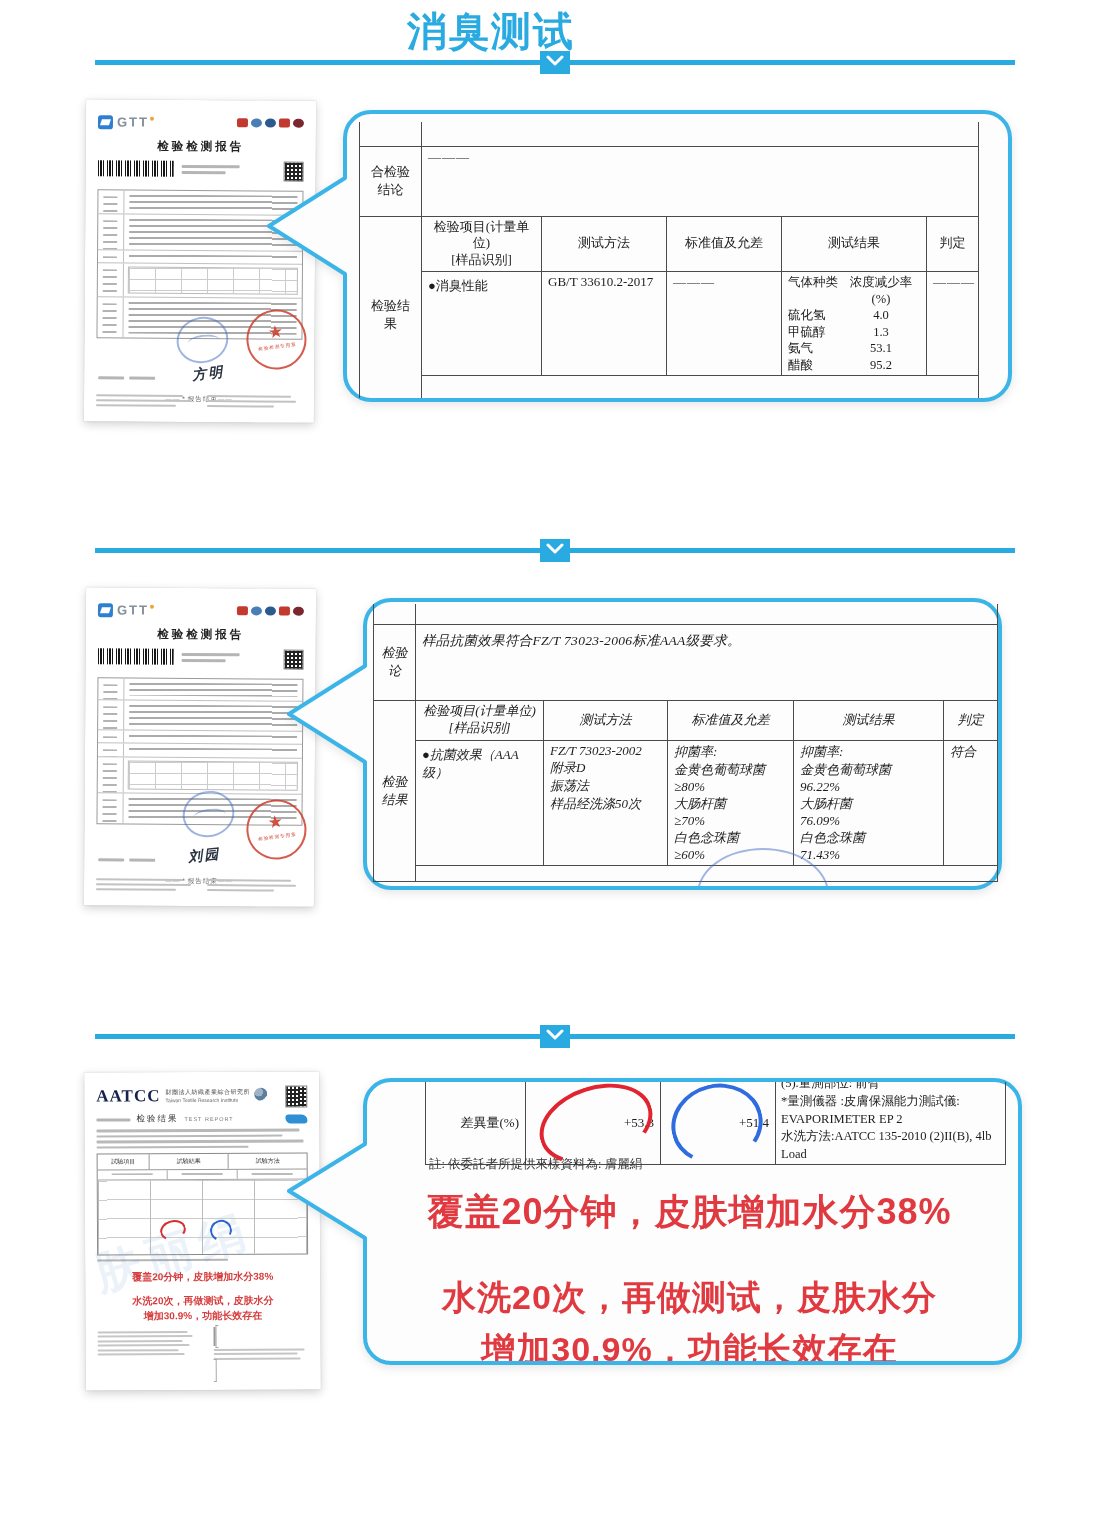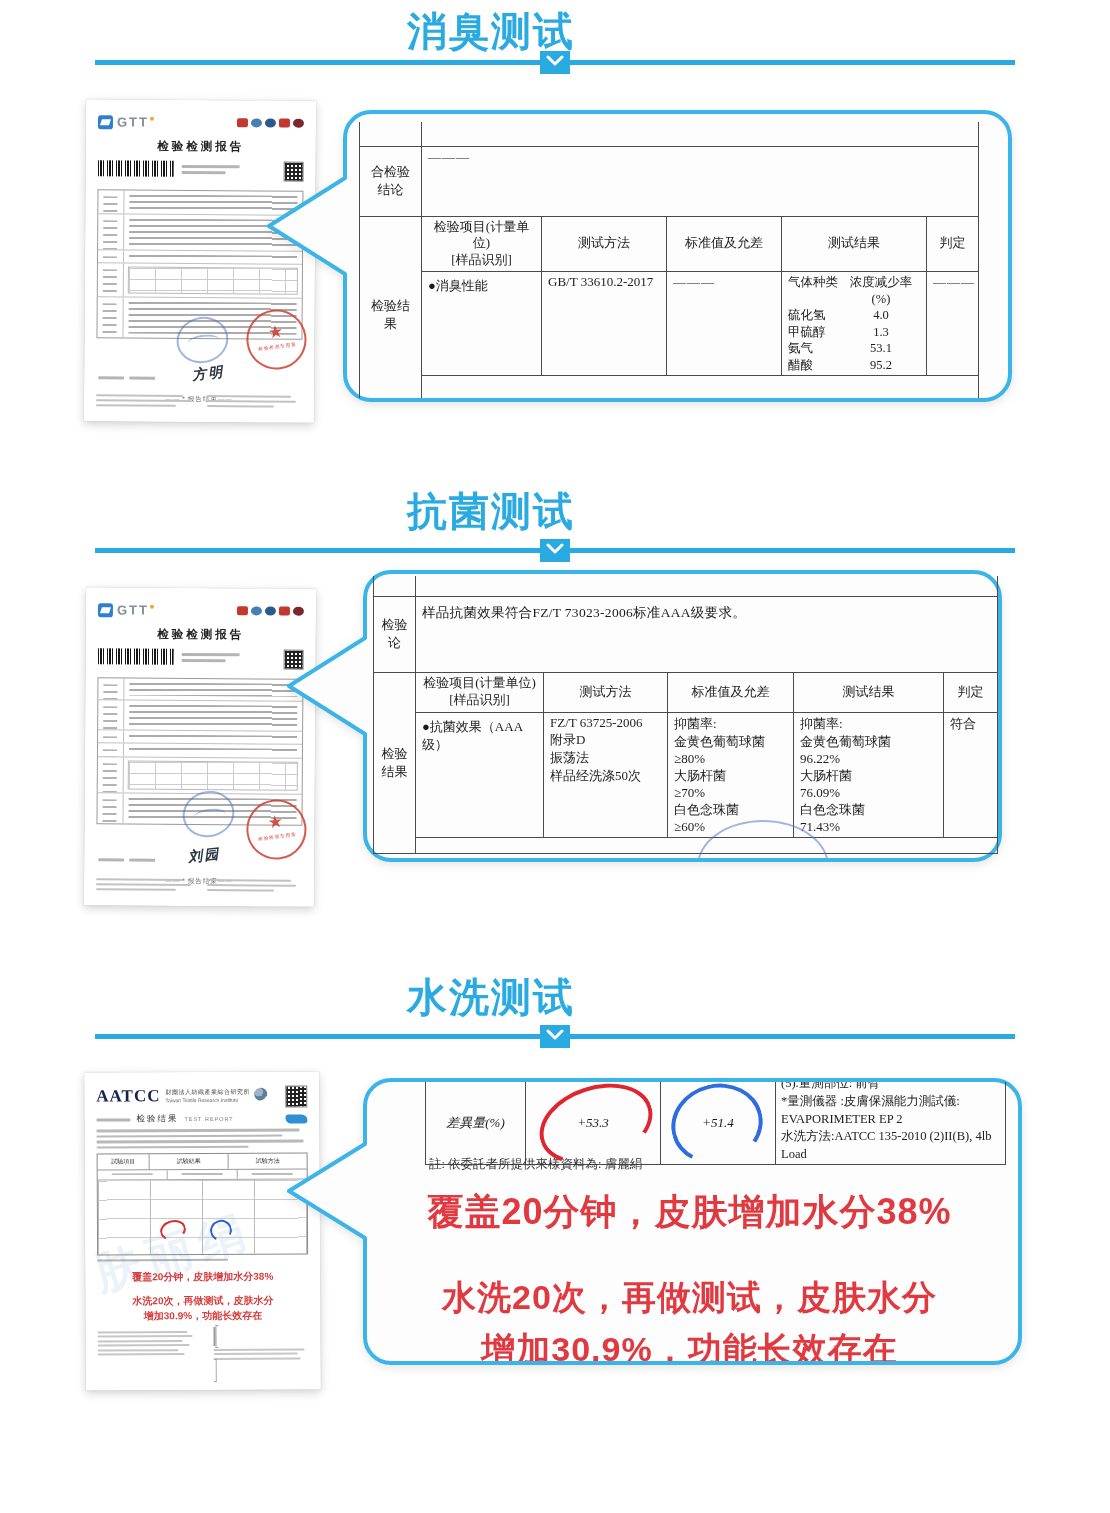--- a/index.html
+++ b/index.html
@@ -129,21 +129,21 @@
   .gas-row .gval { width:84px; text-align:center; }
   .gas-head { display:flex; }
   .gas-head .gname { width:58px; }
   .gas-head .gval { width:84px; text-align:center; }
 
   .blue-arc { position:absolute; width:132px; height:92px; border:2px solid rgba(70,110,200,.5);
     border-radius:50%; background:transparent; }
 
   
   .frag td { border-top:none; vertical-align:middle; }
-  .frag .center { text-align:center; position:relative; overflow:visible;font-style:italic; }
+  .frag .center { text-align:right; position:relative; overflow:visible; }
   .hand-oval { position:absolute; border-radius:50%; border-style:solid; background:transparent; z-index:2; pointer-events:none; }
   .hand-oval.red { width:116px; height:76px; border-width:4px; border-color:#e02530;
     border-bottom-color:transparent; left:12px; top:4px; transform:rotate(-18deg); }
   .hand-oval.blue { width:92px; height:80px; border-width:4px; border-color:#2f6ce0;
     border-bottom-color:transparent; left:10px; top:2px; transform:rotate(-14deg); }
   .methods { vertical-align:top; overflow:hidden; padding:0 5px !important; }
   .methods .inner { margin-top:-7px; font-size:12.5px; line-height:1.42; }
   .wash-note { position:absolute; font-family:"Liberation Serif", serif; font-size:12.5px; color:#333; }
   .wash-red { position:absolute; text-align:center; color:#e03a40; font-weight:bold;
     font-family:"Liberation Sans", sans-serif; letter-spacing:1px; }
@@ -300,21 +300,20 @@
           <td class="top dash">———</td>
         </tr>
         <tr style="height:38px">
               <td colspan="5"></td>
             </tr>
       </tbody>
         </table>
     </div>
   </div>
 
-  <div class="sec-title" style="top:484px;">抗菌测试</div>
   <div class="divider" style="top:548px;">
     <span class="chev-box">
       <svg width="20" height="12" viewBox="0 0 20 12">
           <polyline points="3,2 10,9 17,2" fill="none" stroke="#ffffff" stroke-width="3" stroke-linecap="round" stroke-linejoin="round"></polyline>
         </svg>
     </span>
   </div>
 
   <div class="cert" style="left:85px; top:588px; width:230px; height:318px;">
     <div class="cert-head">
@@ -384,21 +383,21 @@
           <i class="mb" style="width:84%"></i>
         </span>
       <span class="col">
           <i class="mb" style="width:88%"></i>
           <i class="mb" style="width:94%"></i>
           <i class="mb" style="width:70%"></i>
         </span>
     </div>
   </div>
 
-  <div class="bubble" style="left:287px; top:570px; width:715px; height:284px;">
+  <div class="bubble" style="left:287px; top:598px; width:715px; height:284px;font-style:italic;">
     <svg width="715" height="292" viewBox="0 0 715 292">
       <path d="M 104 2 H 687 A 26 26 0 0 1 713 28 V 264 A 26 26 0 0 1 687 290 H 104 A 26 26 0 0 1 78 264 V 164 L 2 116 L 78 68 V 28 A 26 26 0 0 1 104 2 Z" fill="#fdfdfe" stroke="#3bb4e7" stroke-width="4" stroke-linejoin="round"></path>
     </svg>
     <div class="bubble-clip" style="left:80px; top:4px; width:631px; height:284px;">
       <table class="rpt" style="left:6px; top:2px; width:624px;">
         <colgroup>
             <col style="width:42px">
             <col style="width:128px">
             <col style="width:124px">
             <col style="width:126px">
@@ -419,21 +418,21 @@
           <td class="lbl" rowspan="3">检验结果</td>
           <th>检验项目(计量单位)
 [样品识别]</th>
           <th>测试方法</th>
           <th>标准值及允差</th>
           <th>测试结果</th>
           <th>判定</th>
         </tr>
         <tr style="height:118px">
           <td class="item">●抗菌效果（AAA级）</td>
-          <td class="top pre">FZ/T 63725-2006
+          <td class="top pre">FZ/T 73023-2002
 附录D
 振荡法
 样品经洗涤50次</td>
           <td class="top pre">抑菌率:
 金黄色葡萄球菌
 ≥80%
 大肠杆菌
 ≥70%
 白色念珠菌
 ≥60%</td>
@@ -448,21 +447,20 @@
         </tr>
         <tr style="height:16px">
               <td colspan="5"></td>
             </tr>
       </tbody>
         </table>
       <span class="blue-arc" style="left:330px; top:246px;"></span>
     </div>
   </div>
 
-  <div class="sec-title" style="top:970px;">水洗测试</div>
   <div class="divider" style="top:1034px;">
     <span class="chev-box">
       <svg width="20" height="12" viewBox="0 0 20 12">
           <polyline points="3,2 10,9 17,2" fill="none" stroke="#ffffff" stroke-width="3" stroke-linecap="round" stroke-linejoin="round"></polyline>
         </svg>
     </span>
   </div>
 
   <div class="cert cert-ttri" style="left:85px; top:1072px; width:235px; height:318px;">
     <div class="watermark">肤丽绢</div>

